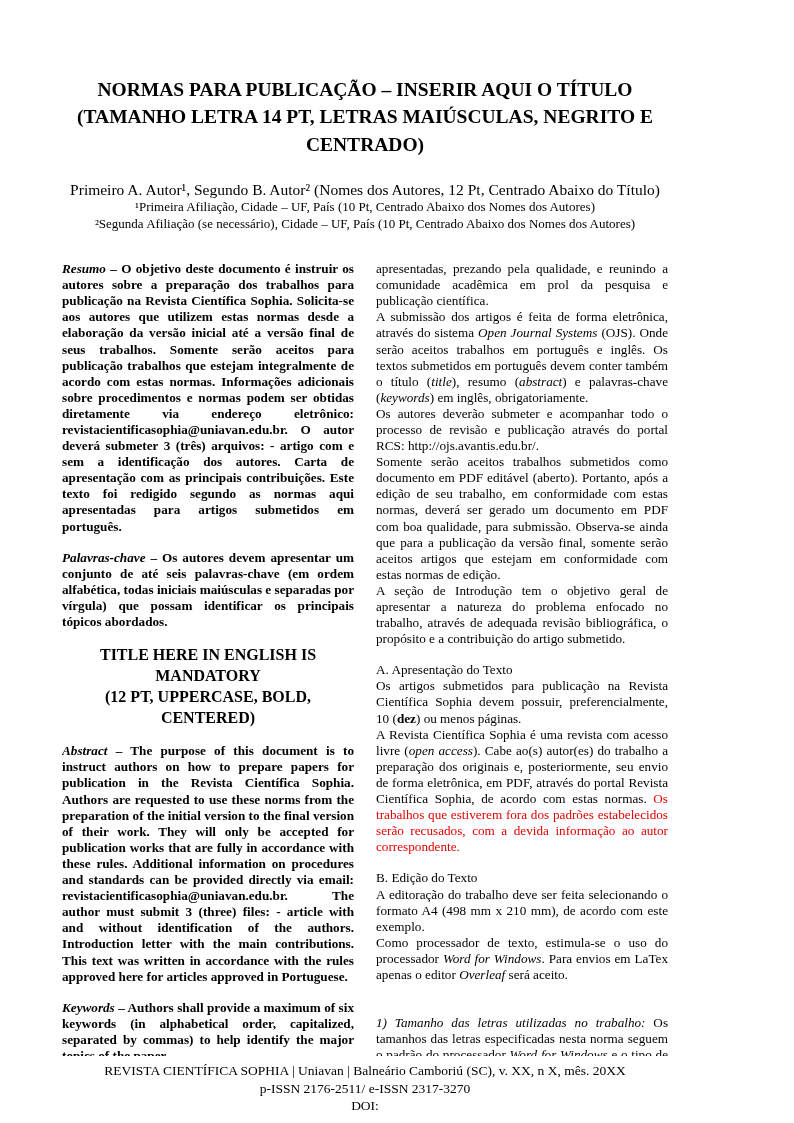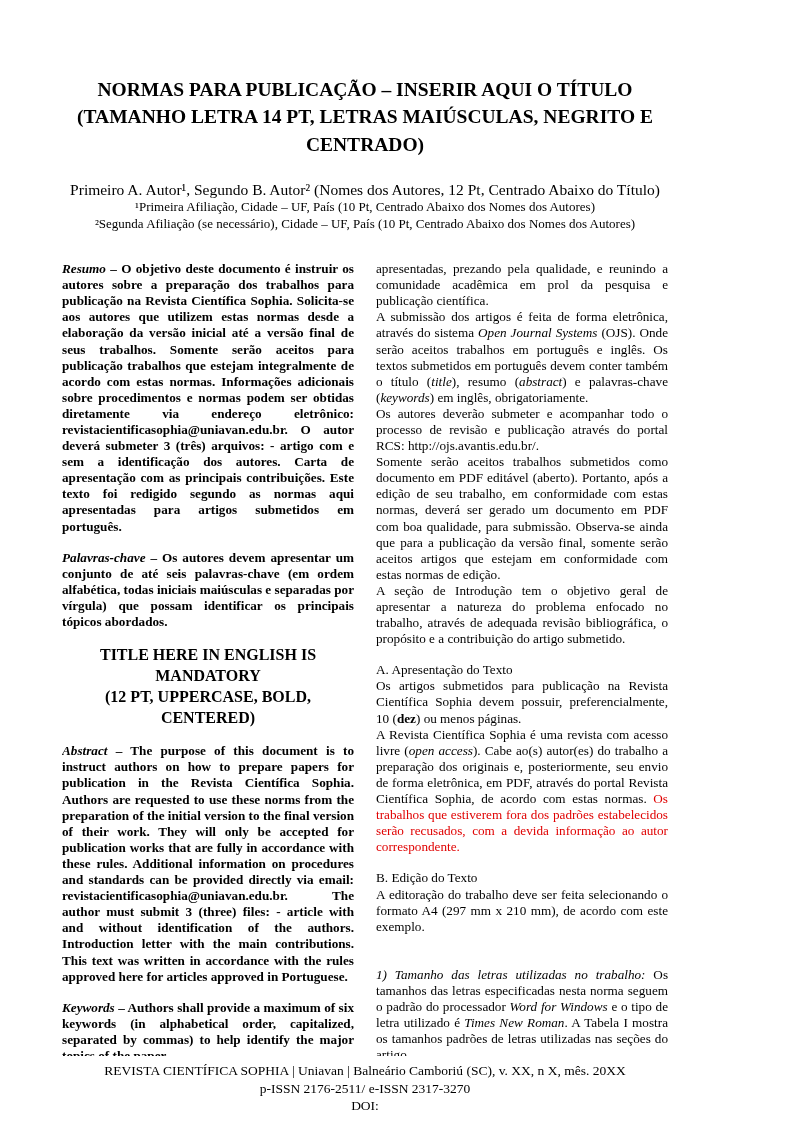--- a/index.html
+++ b/index.html
@@ -78,21 +78,22 @@
     <div class="col">
         <p class="blk paragraph"><span>apresentadas, prezando pela qualidade, e reunindo a comunidade acadêmica em prol da pesquisa e publicação científica.</span></p>
         <p class="blk paragraph"><span>A submissão dos artigos é feita de forma eletrônica, através do sistema </span><span class="i">Open Journal Systems</span><span> (OJS). Onde serão aceitos trabalhos em português e inglês. Os textos submetidos em português devem conter também o título (</span><span class="i">title</span><span>), resumo (</span><span class="i">abstract</span><span>) e palavras-chave (</span><span class="i">keywords</span><span>) em inglês, obrigatoriamente.</span></p>
         <p class="blk paragraph"><span>Os autores deverão submeter e acompanhar todo o processo de revisão e publicação através do portal RCS: http://ojs.avantis.edu.br/.</span></p>
         <p class="blk paragraph"><span>Somente serão aceitos trabalhos submetidos como documento em PDF editável (aberto). Portanto, após a edição de seu trabalho, em conformidade com estas normas, deverá ser gerado um documento em PDF com boa qualidade, para submissão. Observa-se ainda que para a publicação da versão final, somente serão aceitos artigos que estejam em conformidade com estas normas de edição.</span></p>
         <p class="blk paragraph"><span>A seção de Introdução tem o objetivo geral de apresentar a natureza do problema enfocado no trabalho, através de adequada revisão bibliográfica, o propósito e a contribuição do artigo submetido.</span></p>
         <h4 class="blk subheading space-before"><span>A. Apresentação do Texto</span></h4>
         <p class="blk paragraph"><span>Os artigos submetidos para publicação na Revista Científica Sophia devem possuir, preferencialmente, 10 (</span><span class="b">dez</span><span>) ou menos páginas.</span></p>
         <p class="blk paragraph"><span>A Revista Científica Sophia é uma revista com acesso livre (</span><span class="i">open access</span><span>). Cabe ao(s) autor(es) do trabalho a preparação dos originais e, posteriormente, seu envio de forma eletrônica, em PDF, através do portal Revista Científica Sophia, de acordo com estas normas. </span><span style="color: rgb(224, 0, 0);">Os trabalhos que estiverem fora dos padrões estabelecidos serão recusados, com a devida informação ao autor correspondente.</span></p>
         <h4 class="blk subheading space-before"><span>B. Edição do Texto</span></h4>
-        <p class="blk paragraph"><span>A editoração do trabalho deve ser feita selecionando o formato A4 (297 mm x 210 mm), de acordo com este exemplo.</span></p>
+        <p class="blk paragraph"><span>A editoração do trabalho deve ser feita selecionando o formato A4 (498 mm x 210 mm), de acordo com este exemplo.</span></p>
+        <p class="blk paragraph"><span>Como processador de texto, estimula-se o uso do processador </span><span class="i">Word for Windows</span><span>. Para envios em LaTex apenas o editor </span><span class="i">Overleaf</span><span> será aceito.</span></p>
         <p class="blk paragraph space-before-2"><span class="i">1) Tamanho das letras utilizadas no trabalho:</span><span> Os tamanhos das letras especificadas nesta norma seguem o padrão do processador </span><span class="i">Word for Windows</span><span> e o tipo de letra utilizado é </span><span class="i">Times New Roman</span><span>. A Tabela I mostra os tamanhos padrões de letras utilizadas nas seções do artigo.</span></p>
       </div>
   </main>
 
   <footer class="footer">
     <div>REVISTA CIENTÍFICA SOPHIA | Uniavan | Balneário Camboriú (SC), v. XX, n X, mês. 20XX</div>
     <div>p-ISSN 2176-2511/ e-ISSN 2317-3270</div>
     <div>DOI:</div>
   </footer>
 

